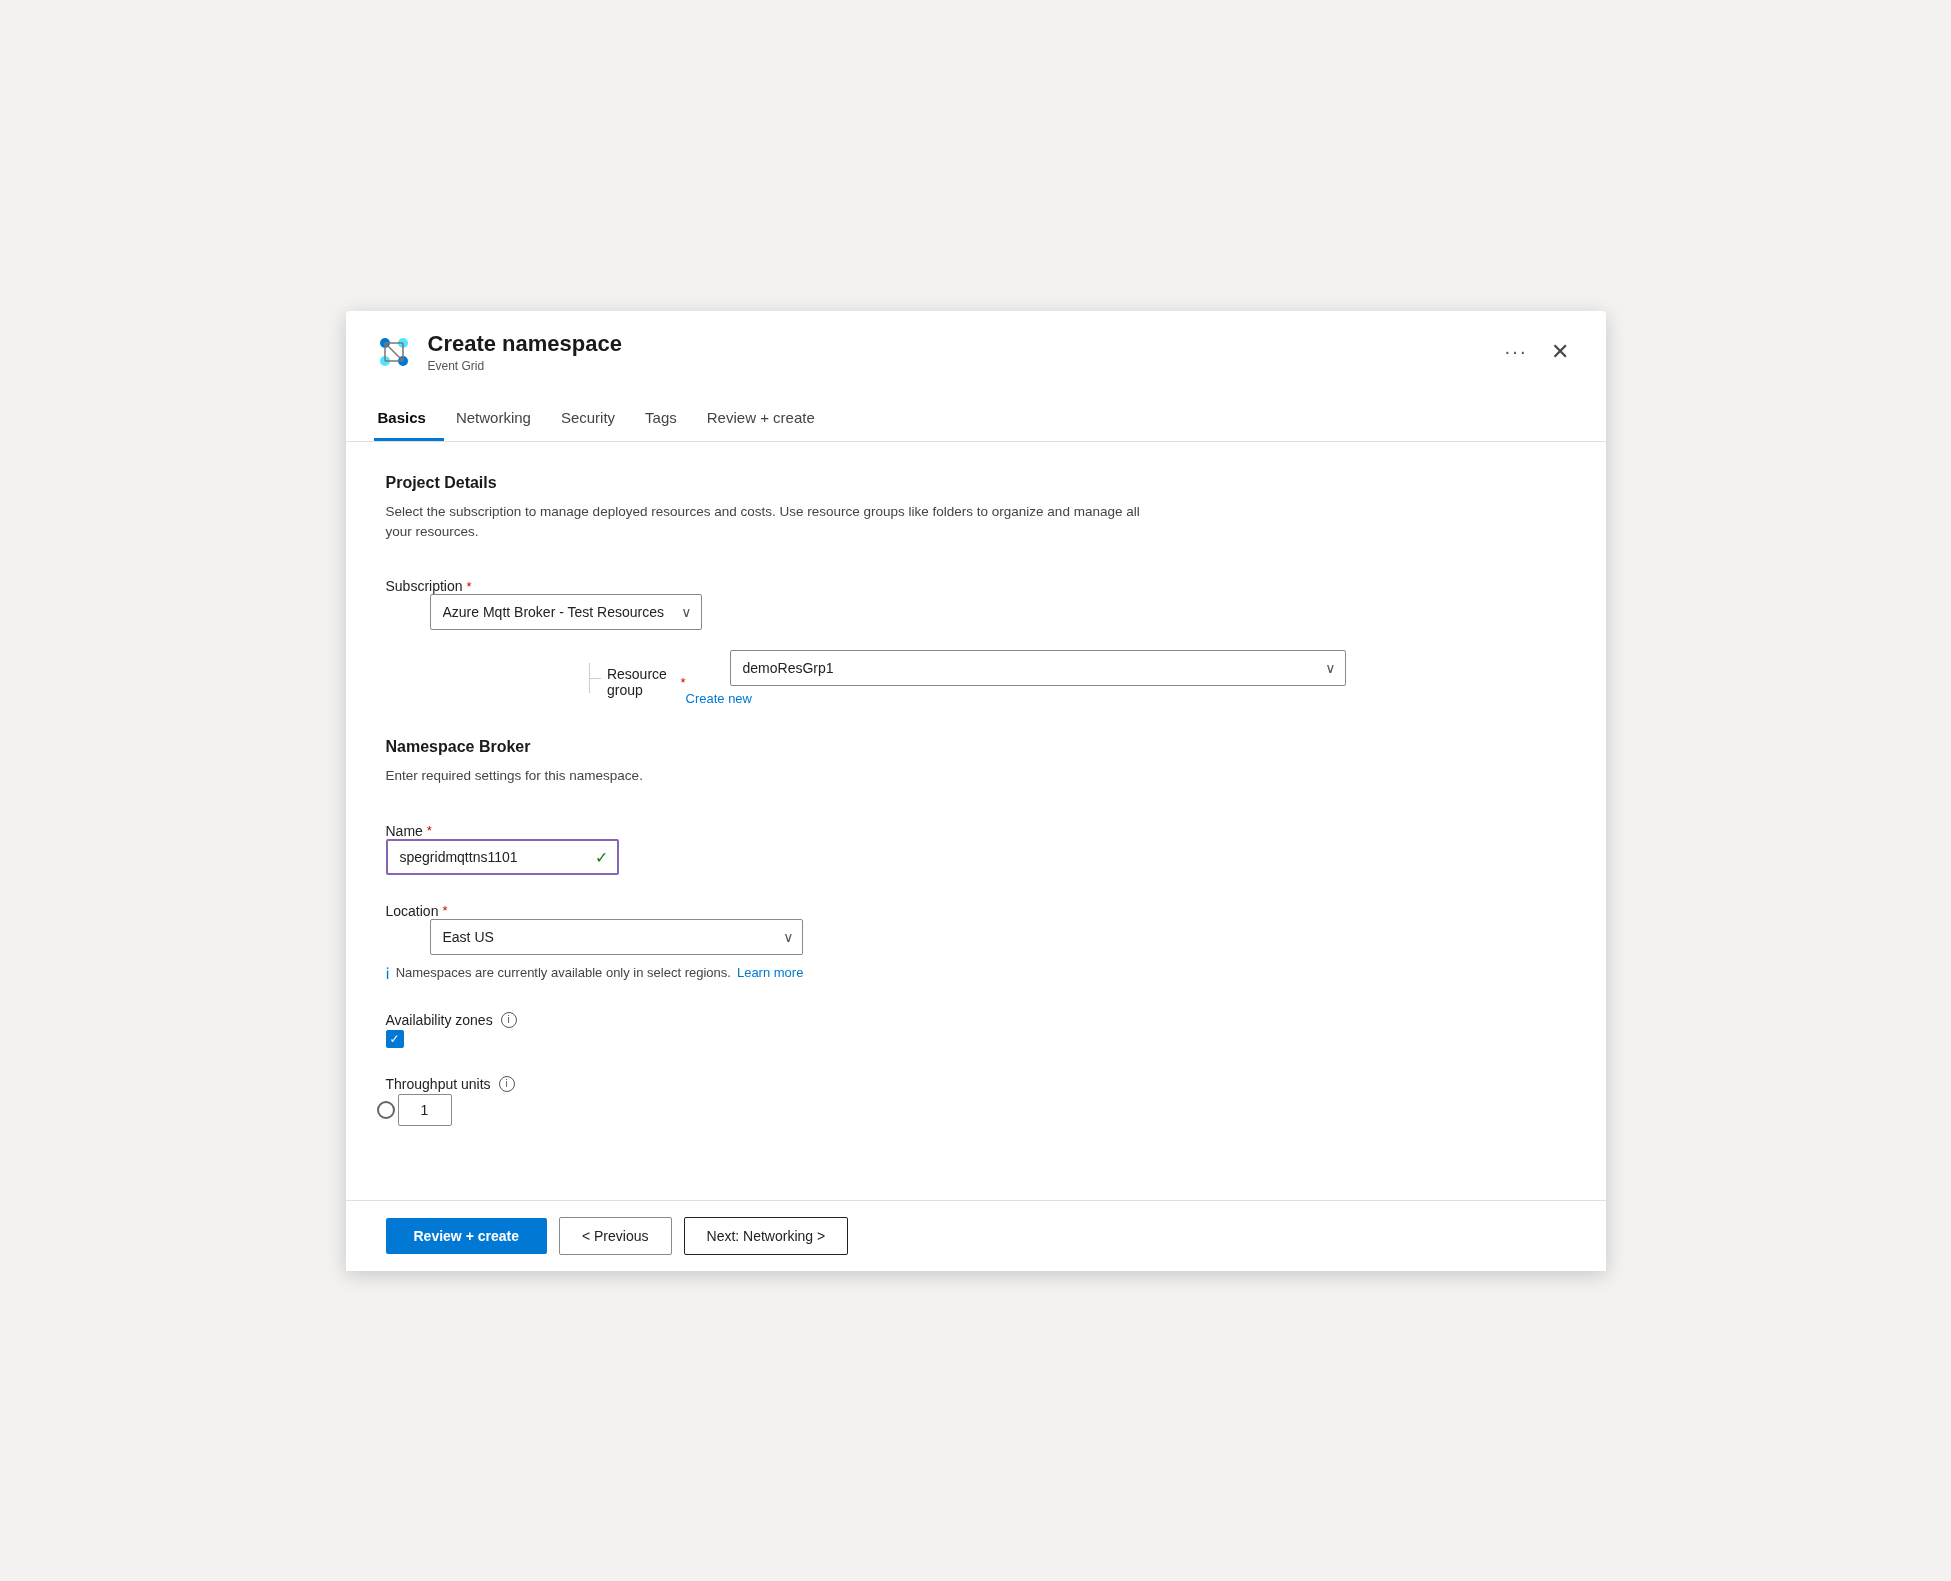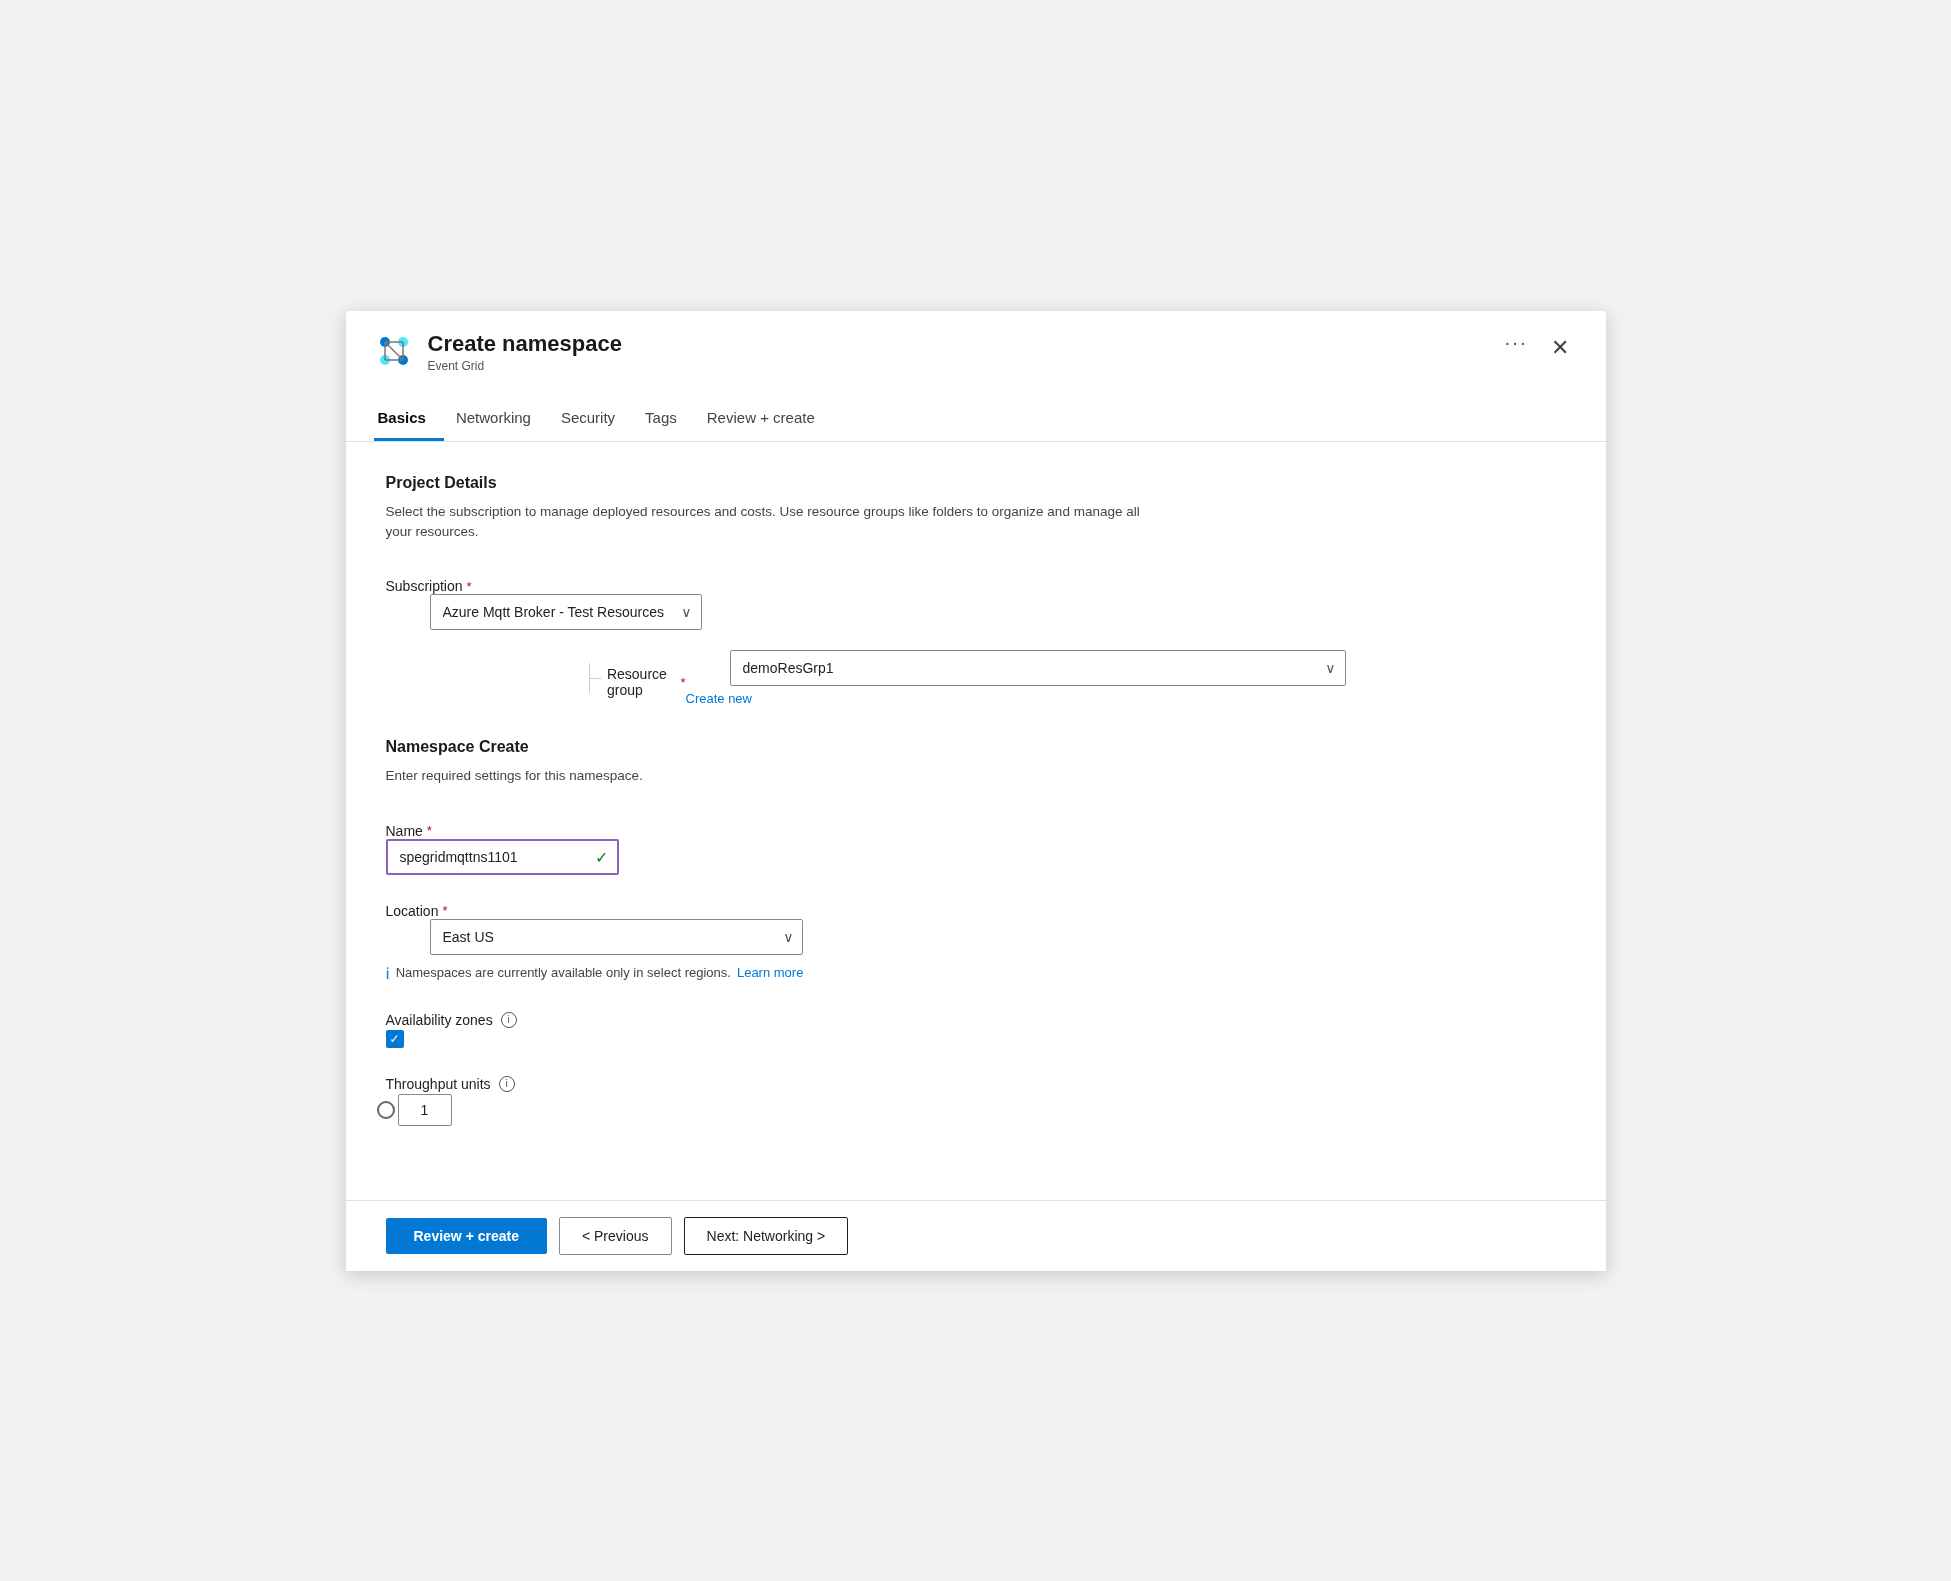--- a/index.html
+++ b/index.html
@@ -18,21 +18,21 @@
       width: 1260px;
       min-height: 960px;
       border-radius: 4px;
       box-shadow: 0 4px 20px rgba(0,0,0,0.18);
       display: flex;
       flex-direction: column;
       position: relative;
     }
     .dialog-header {
       display: flex;
-      align-items: flex-start;
+      align-items: center;
       padding: 20px 28px 16px 28px;
       border-bottom: none;
     }
     .app-icon {
       width: 40px;
       height: 40px;
       margin-right: 14px;
       flex-shrink: 0;
     }
     .header-title-group {
@@ -434,21 +434,21 @@
               <option value="demoResGrp1">demoResGrp1</option>
             </select>
             <span class="dropdown-chevron">∨</span>
           </div>
           <a class="create-new-link">Create new</a>
         </div>
       </div>
     </div>
 
     <div class="ns-section">
-      <div class="section-title">Namespace Create</div>
+      <div class="section-title">Namespace Broker</div>
       <div class="section-desc">Enter required settings for this namespace.</div>
 
       <div class="form-row">
         <div class="form-label">
           <span>Name</span>
           <span class="required">*</span>
         </div>
         <div class="form-control-wrap">
           <div class="text-input-wrap">
             <input type="text" class="text-input" value="spegridmqttns1101" style="">

